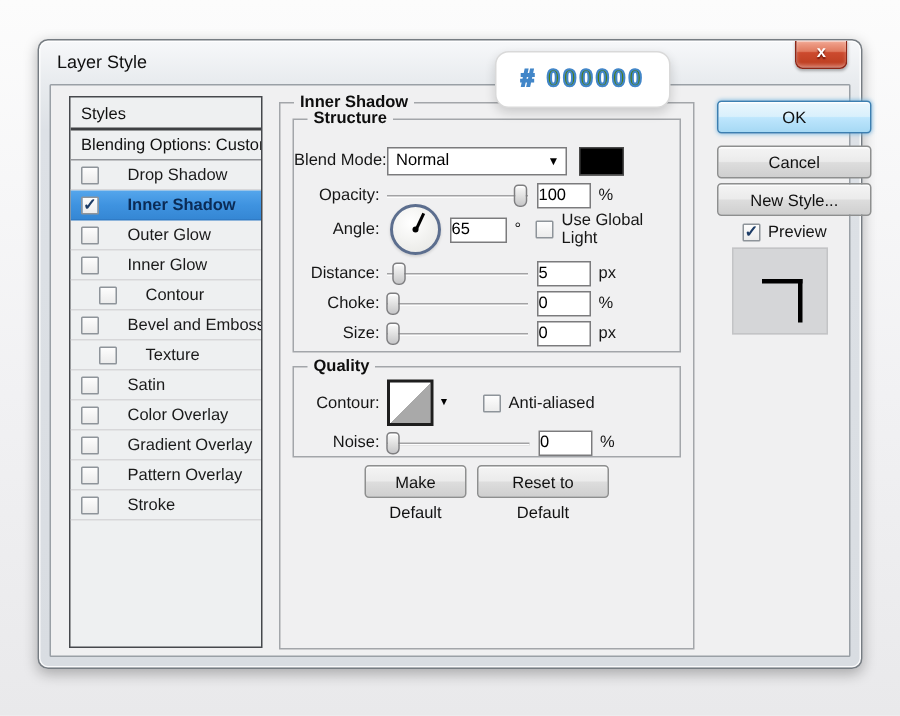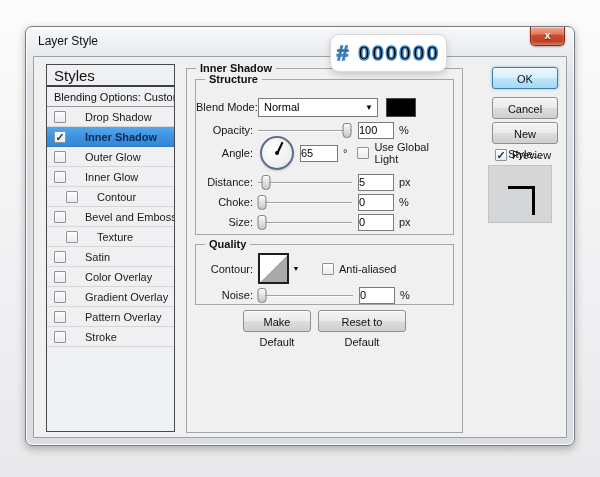--- a/index.html
+++ b/index.html
@@ -20,21 +20,21 @@
     color:#fff;font-size:11px;font-weight:bold;text-align:center;line-height:17px;
     text-shadow:0 1px 1px rgba(90,10,0,.8);
     box-shadow:inset 0 1px 0 rgba(255,255,255,.4), inset 0 0 3px rgba(255,255,255,.3), 0 1px 2px rgba(0,0,0,.3);
     cursor:pointer;}
   .client{position:absolute;left:7px;right:7px;top:29px;bottom:7px;
     background:#f0f0f1;border:1px solid #9aa0a6;border-radius:1px;}
 
   
   .styles-box{position:absolute;left:12px;top:7px;width:129px;height:368px;
     border:1px solid #46484c;background:#eef0f1;overflow:hidden;}
-  .styles-header{height:22px;line-height:22px;padding-left:7px;font-size:15px;color:#111;
+  .styles-header{height:22px;line-height:22px;padding-left:7px;font-size:11px;color:#111;
     border-bottom:2px solid #3e4043;}
   .blending-row{height:20px;line-height:20px;padding-left:7px;font-size:11px;color:#111;
     border-bottom:1px solid #94969a;cursor:pointer;white-space:nowrap;}
   .style-item{height:20px;display:flex;align-items:center;gap:19px;padding-left:7px;
     border-bottom:1px solid #d7d7d9;font-size:11px;color:#1a1a1a;cursor:pointer;white-space:nowrap;}
   .style-item.indent{padding-left:19px;}
   .style-item.selected{background:linear-gradient(180deg,#55a6ec 0%,#3f93e0 50%,#3587d4 100%);
     border-bottom-color:#2f7bc6;color:#0b2b55;font-weight:bold;}
 
   
@@ -92,35 +92,35 @@
     background:linear-gradient(180deg,#f4f4f4 0%,#ebebeb 48%,#dddddd 52%,#cfcfcf 100%);
     font-family:"Liberation Sans",sans-serif;font-size:11px;color:#111;text-align:center;cursor:pointer;
     box-shadow:inset 0 1px 0 rgba(255,255,255,.8);}
   .btn-default{border-color:#3c7fb1;
     background:linear-gradient(180deg,#eaf6fd 0%,#d9f0fc 48%,#bee6fd 52%,#a6d9f4 100%);
     box-shadow:0 0 3px #7ab8e0, inset 0 1px 0 rgba(255,255,255,.9);}
   .panel-btn{position:absolute;height:22px;line-height:20px;}
 
   
   .right-col{position:absolute;left:444px;top:5px;width:89px;}
-  .right-col .btn{width:66px;height:22px;line-height:20px;position:absolute;left:0;margin-left:14px;}
+  .right-col .btn{width:103px;height:22px;line-height:20px;position:absolute;left:0;}
   .preview-row{position:absolute;left:17px;top:87px;display:flex;align-items:center;gap:5px;
     font-size:11px;color:#141414;}
   .preview-thumb{position:absolute;left:10px;top:103px;width:64px;height:58px;
     background:#d5d6d8;border:1px solid #c3c4c6;}
   .preview-shape{position:absolute;left:19px;top:20px;width:27px;height:29px;
     border-top:3px solid #000;border-right:3px solid #000;}
 
   
   .tooltip{position:absolute;left:330px;top:34px;width:117px;height:38px;
     background:#fff;border:1px solid #d9d9d9;border-radius:9px;
     box-shadow:0 3px 7px rgba(0,0,0,.16);z-index:30;
     display:flex;align-items:center;justify-content:center;}
-  .tooltip .hex{font-size:21px;font-weight:bold;letter-spacing:2px;
-    color:#000000;-webkit-text-stroke:1.4px #4286c8;}
+  .tooltip .hex{font-size:16px;font-weight:bold;letter-spacing:2px;
+    color:#4d7c0f;-webkit-text-stroke:1.4px #4286c8;}
 </style>
 </head>
 <body>
 
 <div class="dialog">
   <div class="titlebar">
     <span class="title">Layer Style</span>
     <div class="close-btn">
       <span>x</span>
     </div>

